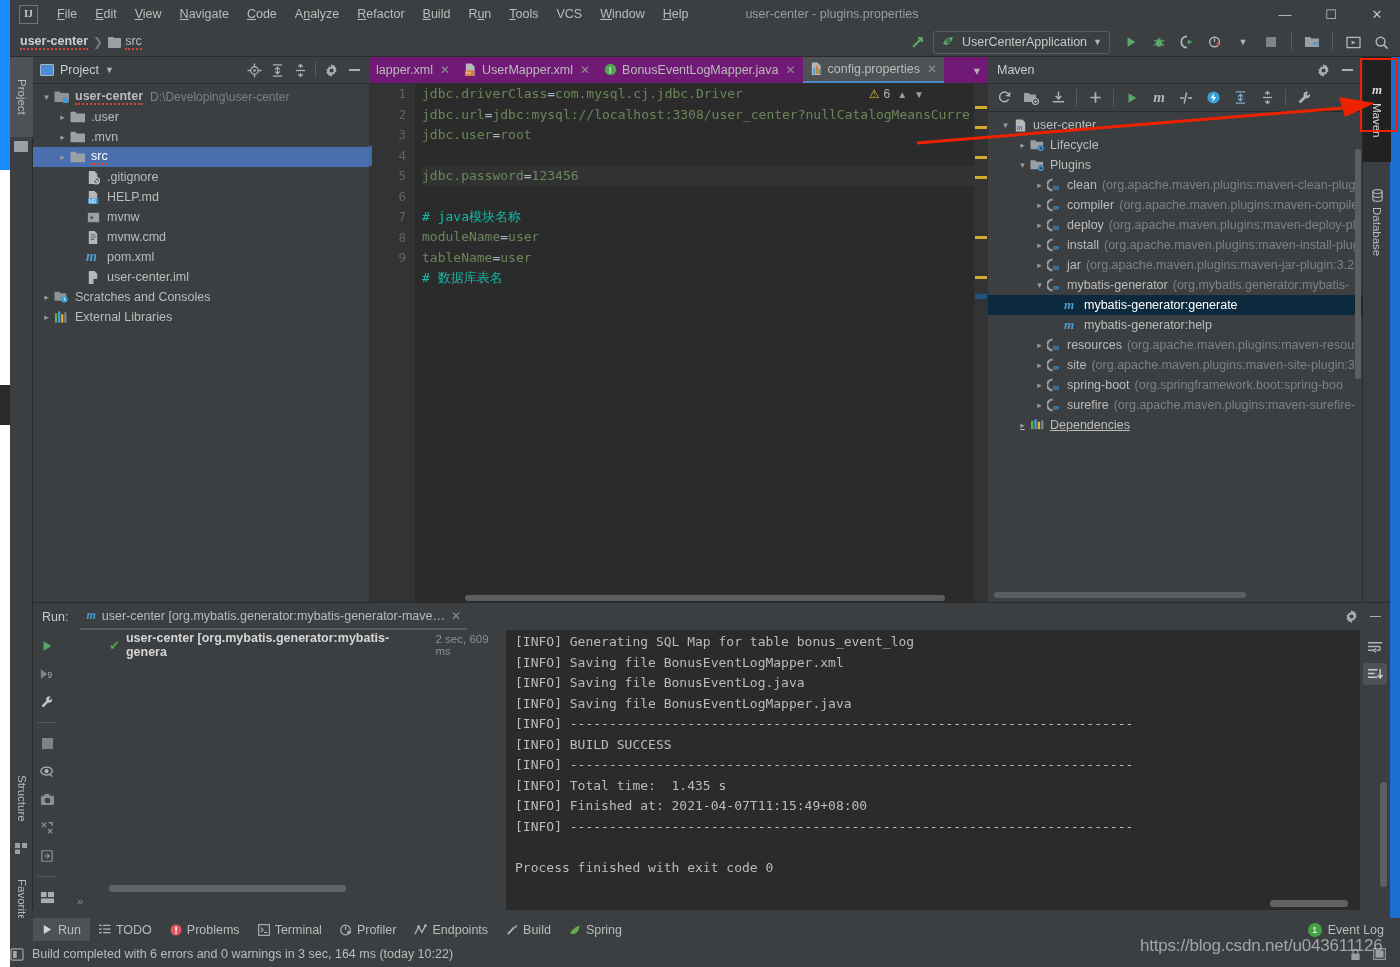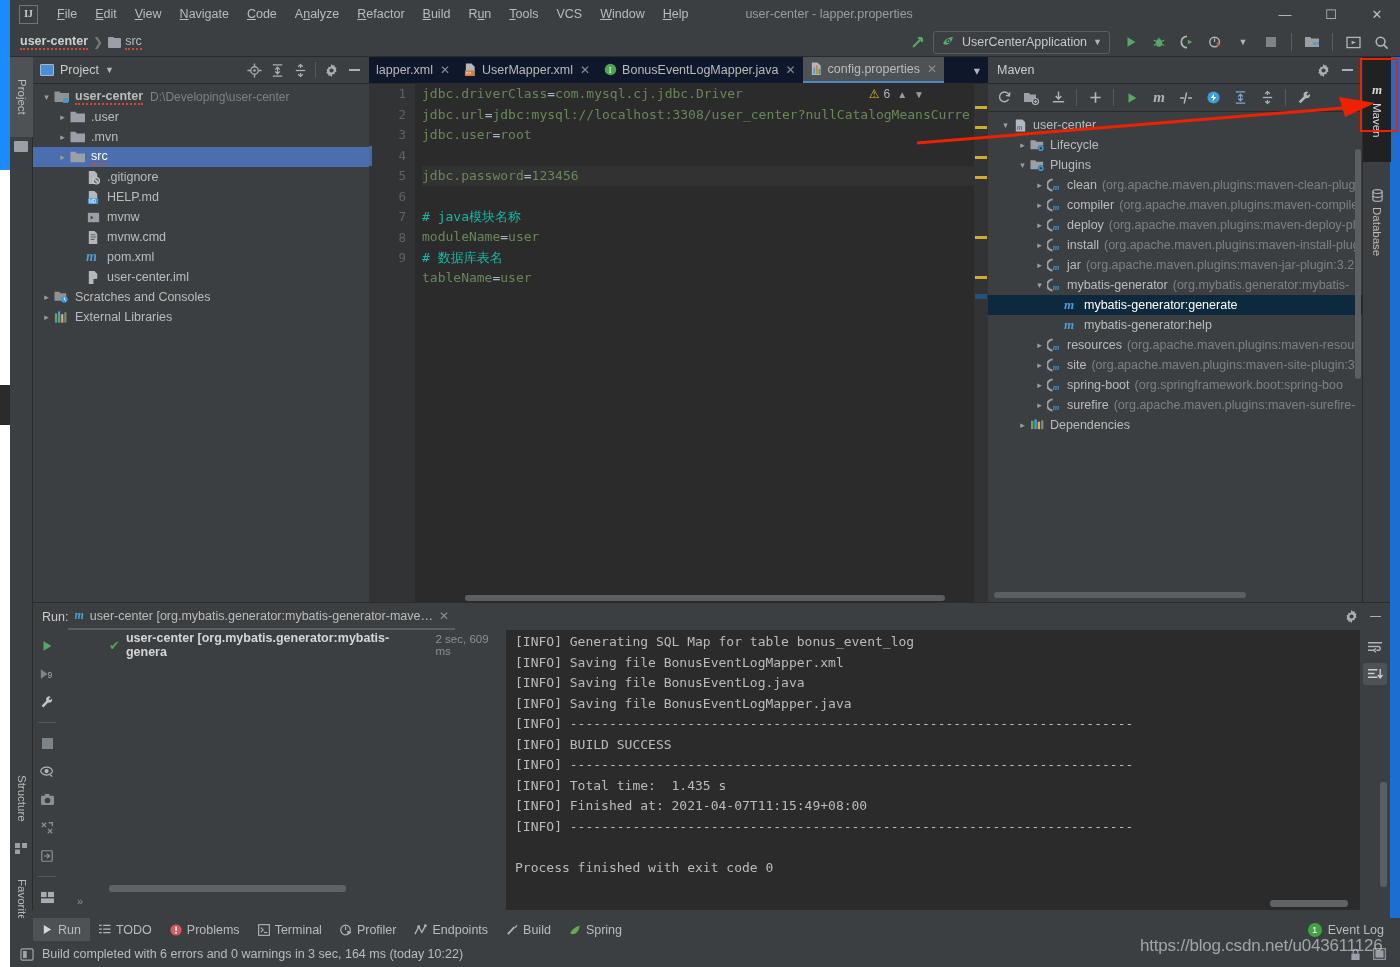--- a/index.html
+++ b/index.html
@@ -86,21 +86,21 @@
   .trow.sel { background:#4b6eaf; color:#ffffff;}
   .arrow { width:15px;text-align:center;color:#9a9da0;font-size:9px;flex:0 0 15px;}
   .arrow.open::before{content:"\25BE";}
   .arrow.closed::before{content:"\25B8";}
   .ticon{width:16px;height:14px;margin-right:5px;flex:0 0 16px;position:relative;}
   .path-txt{color:#7d8185;margin-left:7px;font-size:12px;}
   .tlabel.bold{font-weight:bold;}
 
   
   #editor-area{position:absolute;left:369px;top:57px;width:619px;height:545px;background:#2b2b2b;}
-  #tabs{height:27px;background:#0f172a;display:flex;align-items:stretch;overflow:hidden;border-bottom:1px solid #2b2b2b;}
+  #tabs{height:27px;background:#701a75;display:flex;align-items:stretch;overflow:hidden;border-bottom:1px solid #2b2b2b;}
   .etab{display:flex;align-items:center;padding:0 7px;font-size:12.5px;color:#bbbbbb;gap:5px;white-space:nowrap;}
   .etab.active{background:#4e5254;border-bottom:2px solid #4a88c7;}
   .etab .x{color:#8a8f93;font-size:12px;margin-left:2px;}
   .tabicon{width:13px;height:14px;position:relative;flex:0 0 13px;}
   #tabs-chev{margin-left:auto;width:22px;display:flex;align-items:center;justify-content:center;color:#b4b4b4;flex:0 0 22px;}
 
   #code-wrap{position:relative;height:518px;background:#2b2b2b;overflow:hidden;}
   #gutter{position:absolute;left:0;top:0;width:46px;height:100%;background:#313335;}
   .lnum{height:20.5px;line-height:20.5px;text-align:right;padding-right:9px;color:#606366;font-size:12.5px;}
   #code{position:absolute;left:46px;top:0;right:0;bottom:0;padding-left:7px;}
@@ -145,21 +145,21 @@
   #right-blue{position:absolute;left:1390px;top:0px;width:10px;height:967px;background:#1a6fd0;}
 
   
   #red-box{position:absolute;left:1360px;top:58px;width:38px;height:74px;border:2.5px solid #ee2200;z-index:40;}
   
   #red-arrow{position:absolute;left:915px;top:95px;width:460px;height:55px;z-index:39;pointer-events:none;}
 
   
   #run-panel{position:absolute;left:33px;top:602px;width:1357px;height:308px;background:#3c3f41;border-top:1px solid #2b2b2b;}
   #run-head{height:27px;display:flex;align-items:center;padding-left:9px;}
-  #run-head .lbl{font-size:12.5px;color:#cccccc;}
+  #run-head .lbl{font-size:12.5px;color:#cccccc;margin-right:12px;}
   #run-tab{display:flex;align-items:center;gap:6px;font-size:12.5px;color:#bbbbbb;border-bottom:2px solid #5a5e61;height:26px;padding:0 6px;}
   #run-tools{margin-left:auto;display:flex;align-items:center;padding-right:4px;gap:2px;}
   #run-body{position:absolute;left:0;top:27px;right:0;bottom:0;display:flex;}
   #run-gutter{width:28px;background:#3c3f41;padding-top:6px;display:flex;flex-direction:column;align-items:center;gap:9px;}
   .rgb{width:20px;height:19px;display:flex;align-items:center;justify-content:center;color:#a8adb1;font-size:13px;}
   .rg-sep{width:18px;height:1px;background:#555a5d;margin:2px 0;}
   #run-tree{width:445px;background:#3c3f41;padding-top:5px;position:relative;}
   #tree-row{display:flex;align-items:center;gap:6px;font-size:12.5px;color:#bbbbbb;padding-left:48px;height:20px;}
   #tree-row .chk{color:#4ea64e;font-size:13px;}
   #tree-row b{color:#d6d6d6;}
@@ -174,21 +174,21 @@
   .rrb.on{background:#4e5254;border-radius:3px;}
   #run-expand{position:absolute;left:33px;bottom:0;width:28px;height:18px;display:flex;align-items:center;justify-content:center;color:#8a8f93;font-size:11px;}
 
   
   #bottom-tabs{position:absolute;left:10px;top:918px;width:1390px;height:23px;background:#3c3f41;display:flex;align-items:center;padding-left:23px;}
   .btab{display:flex;align-items:center;gap:5px;font-size:12.5px;color:#bbbbbb;padding:3px 9px;height:23px;}
   .btab.active{background:#4e5254;}
   #bt-right{margin-left:auto;display:flex;align-items:center;gap:6px;padding-right:16px;}
   .evt-badge{width:14px;height:14px;border-radius:50%;background:#42a142;color:#fff;font-size:9.5px;display:flex;align-items:center;justify-content:center;}
 
-  #statusbar{position:absolute;left:10px;top:941px;width:1390px;height:26px;background:#3c3f41;display:flex;align-items:center;padding-left:10px;gap:8px;}
+  #statusbar{position:absolute;left:10px;top:941px;width:1390px;height:26px;background:#3c3f41;display:flex;align-items:center;gap:8px;}
   #statusbar .txt{font-size:12.5px;color:#bbbbbb;}
   #sb-right{margin-left:auto;display:flex;align-items:center;gap:12px;padding-right:14px;}
 
   
   #watermark{position:absolute;left:1140px;top:936px;font-size:17px;color:#c5ccd4;opacity:.72;letter-spacing:-.2px;z-index:60;font-family:"Liberation Sans",sans-serif;}
 
   svg{display:block;}
 </style>
 </head>
 <body>
@@ -211,21 +211,21 @@
     <div class="menu-item"><u>C</u>ode</div>
     <div class="menu-item">A<u>n</u>alyze</div>
     <div class="menu-item"><u>R</u>efactor</div>
     <div class="menu-item"><u>B</u>uild</div>
     <div class="menu-item">R<u>u</u>n</div>
     <div class="menu-item"><u>T</u>ools</div>
     <div class="menu-item">VCS</div>
     <div class="menu-item"><u>W</u>indow</div>
     <div class="menu-item"><u>H</u>elp</div>
   </div>
-  <div id="window-title">user-center - lapper.properties</div>
+  <div id="window-title">user-center - plugins.properties</div>
   <div class="win-btns">
     <div class="win-btn">—</div>
     <div class="win-btn">☐</div>
     <div class="win-btn">✕</div>
   </div>
 </div>
 
 <div id="navbar">
   <div style="width:10px"></div>
   <div class="crumb">
@@ -545,22 +545,22 @@
       </div>
     <div id="caretmark"></div>
     <div id="code">
         <div class="cline mono"><span class="k-val">jdbc.driverClass</span><span class="k-eq">=</span><span class="k-val">com.mysql.cj.jdbc.Driver</span></div>
         <div class="cline mono"><span class="k-val">jdbc.url</span><span class="k-eq">=</span><span class="k-val">jdbc:mysql://localhost:3308/user_center?nullCatalogMeansCurre</span></div>
         <div class="cline mono"><span class="k-val">jdbc.user</span><span class="k-eq">=</span><span class="k-val">root</span></div>
         <div class="cline mono cur"><span class="k-val">jdbc.password</span><span class="k-eq">=</span><span class="k-val">123456</span></div>
         <div class="cline mono"></div>
         <div class="cline mono"><span class="k-cmt"># java模块名称</span></div>
         <div class="cline mono"><span class="k-val">moduleName</span><span class="k-eq">=</span><span class="k-val">user</span></div>
+        <div class="cline mono"><span class="k-val">tableName</span><span class="k-eq">=</span><span class="k-val">user</span></div>
         <div class="cline mono"><span class="k-cmt"># 数据库表名</span></div>
-        <div class="cline mono"><span class="k-val">tableName</span><span class="k-eq">=</span><span class="k-val">user</span></div>
       </div>
     <div id="warn-chip">
       <span class="tri">⚠</span>
       <span>6</span>
       <span class="nav">▲</span>
       <span class="nav">▼</span>
     </div>
     <div id="errstripe">
       <div class="stripe" style="top:22px"></div>
       <div class="stripe" style="top:42px"></div>
@@ -812,21 +812,21 @@
         <span class="micon">
           <svg width="15" height="14" viewBox="0 0 16 14">
             <path d="M6 1.2a5.3 5.3 0 1 0 0 11.6" fill="none" stroke="#9aa0a6" stroke-width="2.2"></path>
             <rect x="6" y="4" width="8" height="9" fill="#3c3f41"></rect>
             <text x="6.2" y="12.5" font-size="9" fill="#3b8fd0" font-family="serif" font-style="italic" font-weight="bold">m</text>
           </svg>
         </span>
         <span>surefire</span>
         <span class="mco">(org.apache.maven.plugins:maven-surefire-</span>
       </div>
-      <div class="mrow" style="padding-left: 27px;">
+      <div class="mrow" style="padding-left: 27px; text-decoration: underline;">
         <span class="arrow closed"></span>
         <span class="micon">
           <svg width="15" height="13" viewBox="0 0 16 14">
             <rect x="1" y="3" width="2.6" height="9" fill="#6aa84f"></rect>
             <rect x="4.6" y="1.5" width="2.6" height="10.5" fill="#4a9fd4"></rect>
             <rect x="8.2" y="4" width="2.6" height="8" fill="#e0b23a"></rect>
             <rect x="11.8" y="2.5" width="2.6" height="9.5" fill="#7f8488"></rect>
           </svg>
         </span>
         <span>Dependencies</span>

